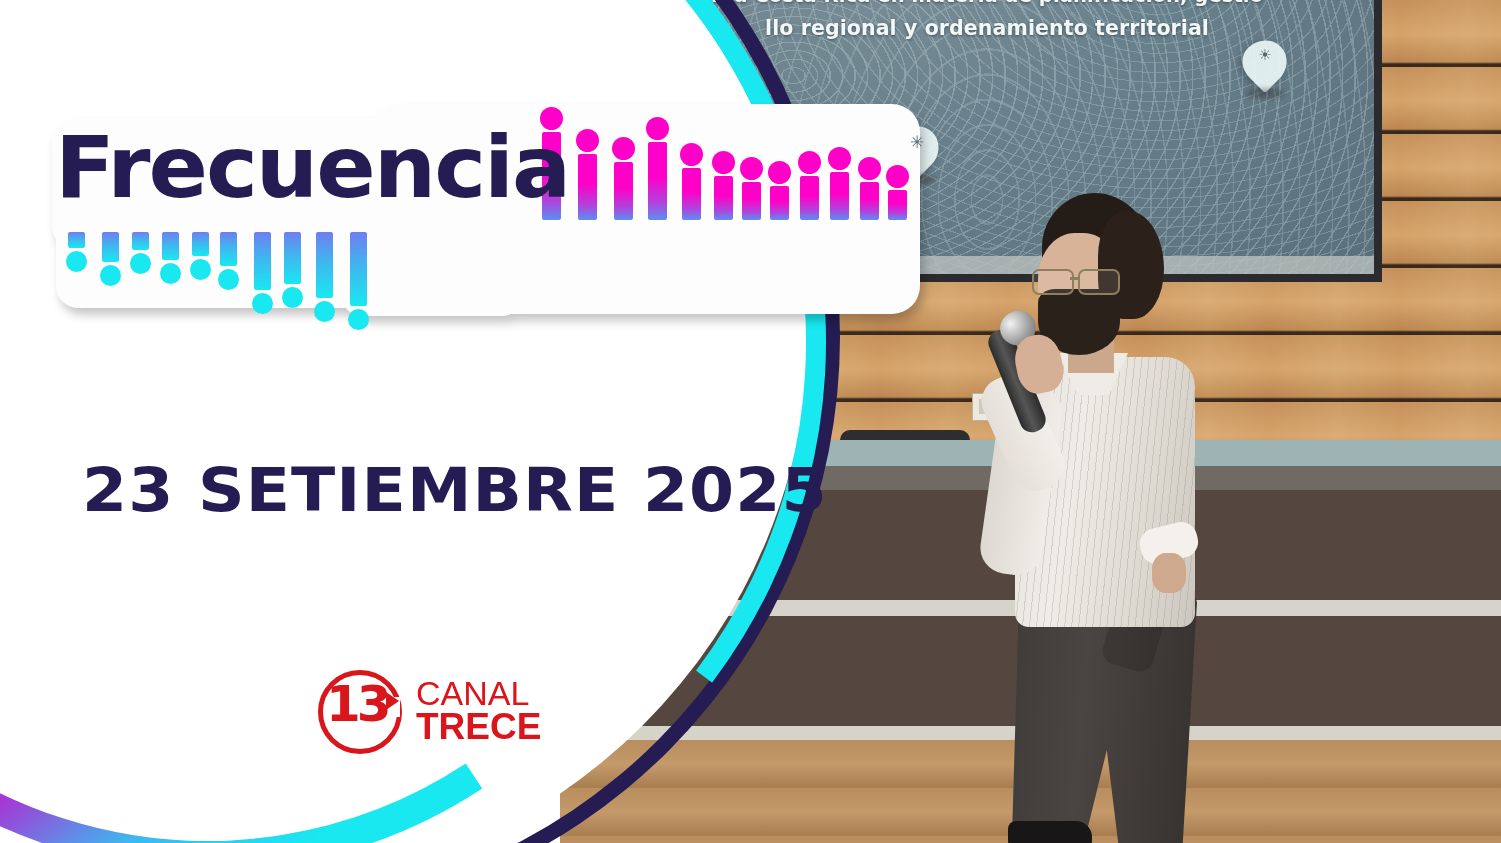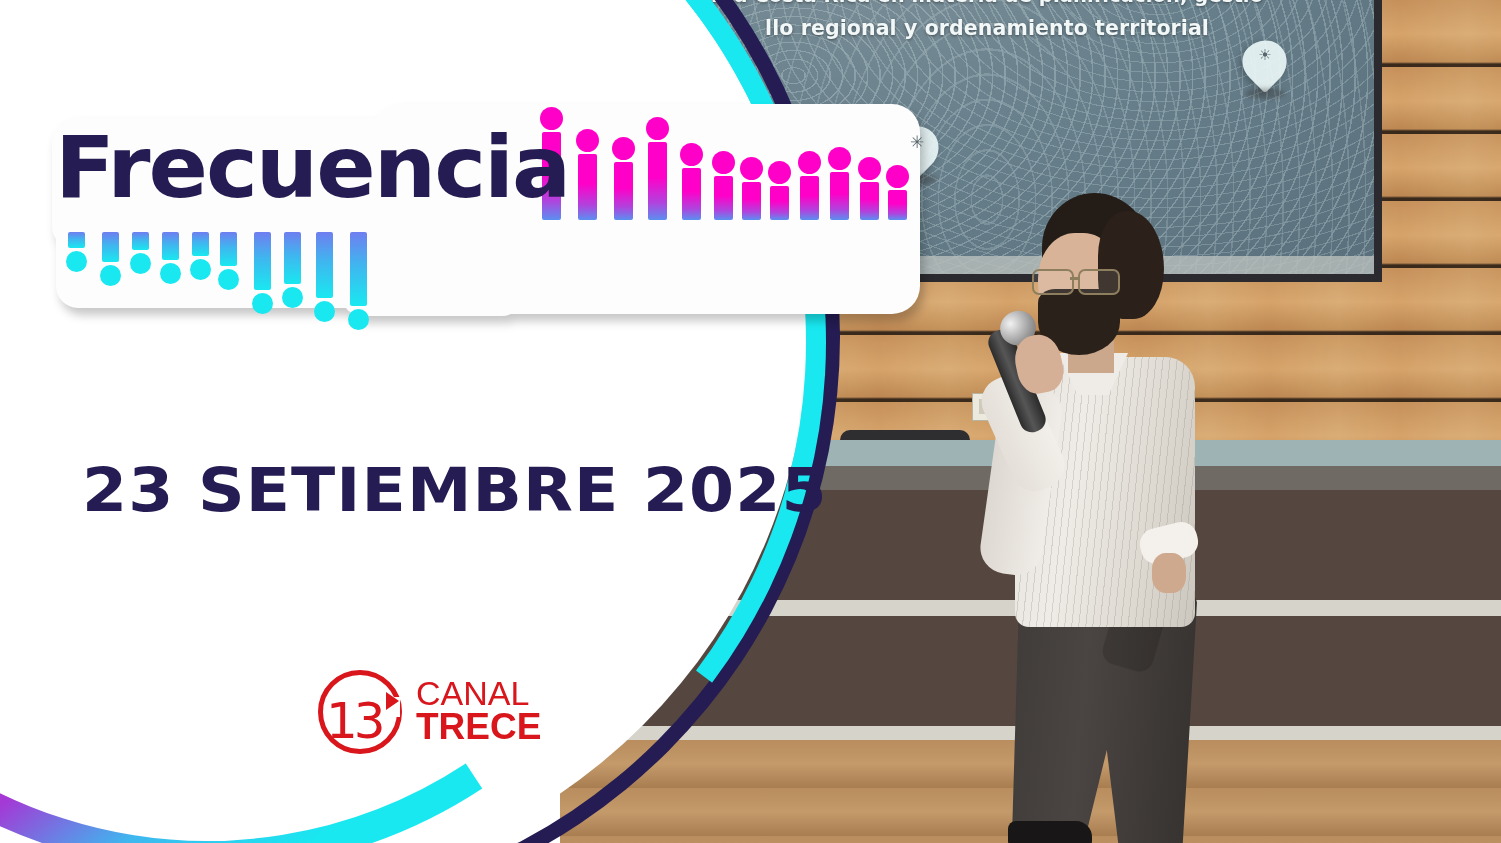--- a/index.html
+++ b/index.html
@@ -146,21 +146,21 @@
       font-family:"DejaVu Sans",sans-serif;font-weight:bold;font-size:60px;letter-spacing:1px;
       transform:scaleX(1.08);transform-origin:left center;}
 
   
   .canal{position:absolute;left:318px;top:664px;width:230px;height:96px;}
   .canal-circle{position:absolute;left:0;top:6px;width:84px;height:84px;border-radius:50%;
       border:5px solid #d8161c;box-sizing:border-box;}
   .canal-circle::after{content:"";position:absolute;right:-3px;top:22px;width:16px;height:20px;background:#fff;transform:rotate(0deg);}
   .canal-arrow{position:absolute;left:68px;top:28px;width:0;height:0;
       border-left:13px solid #d8161c;border-top:9px solid transparent;border-bottom:9px solid transparent;}
-  .canal-13{position:absolute;left:8px;top:32px;font-family:"DejaVu Sans",sans-serif;font-weight:normal;
+  .canal-13{position:absolute;left:8px;top:15px;font-family:"DejaVu Sans",sans-serif;font-weight:bold;
       font-size:50px;color:#d8161c;letter-spacing:-4px;line-height:1;}
   .canal-txt{position:absolute;left:98px;font-family:"Liberation Sans",sans-serif;color:#d8161c;line-height:1;}
   #canal-top{top:12px;font-size:34px;letter-spacing:0px;font-weight:400;}
   #canal-bot{top:44px;font-size:37px;letter-spacing:0px;font-weight:bold;}
 </style>
 </head>
 <body>
 
 <div id="stage">
 

